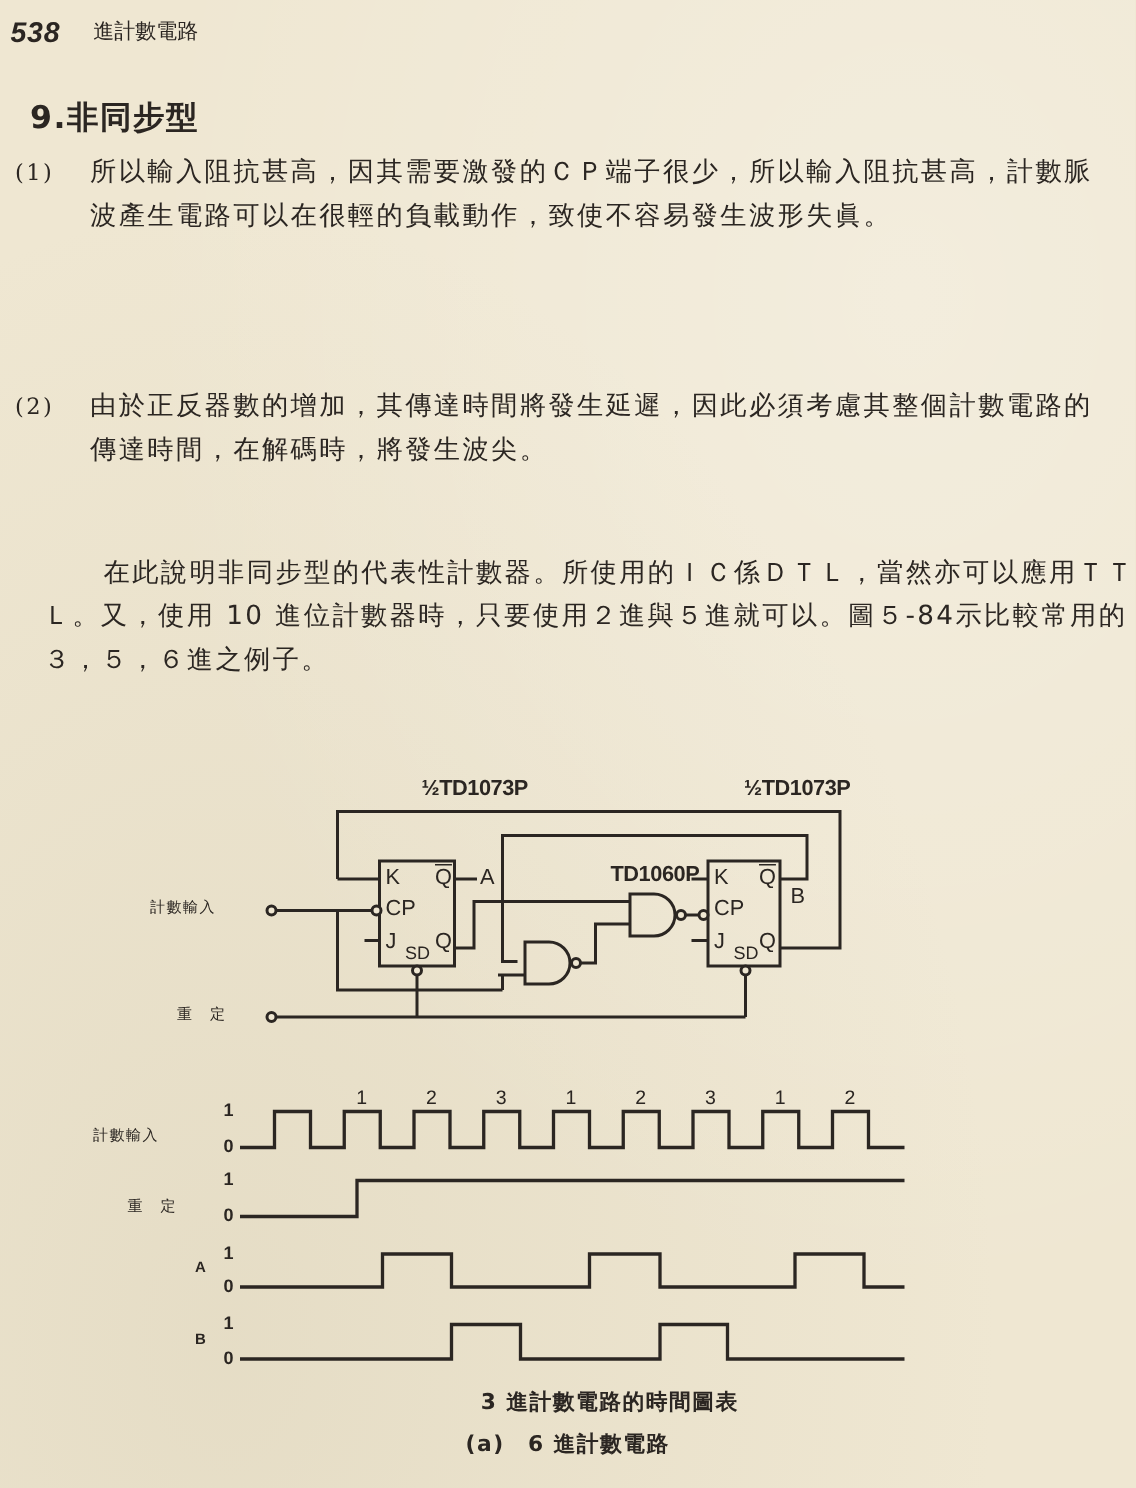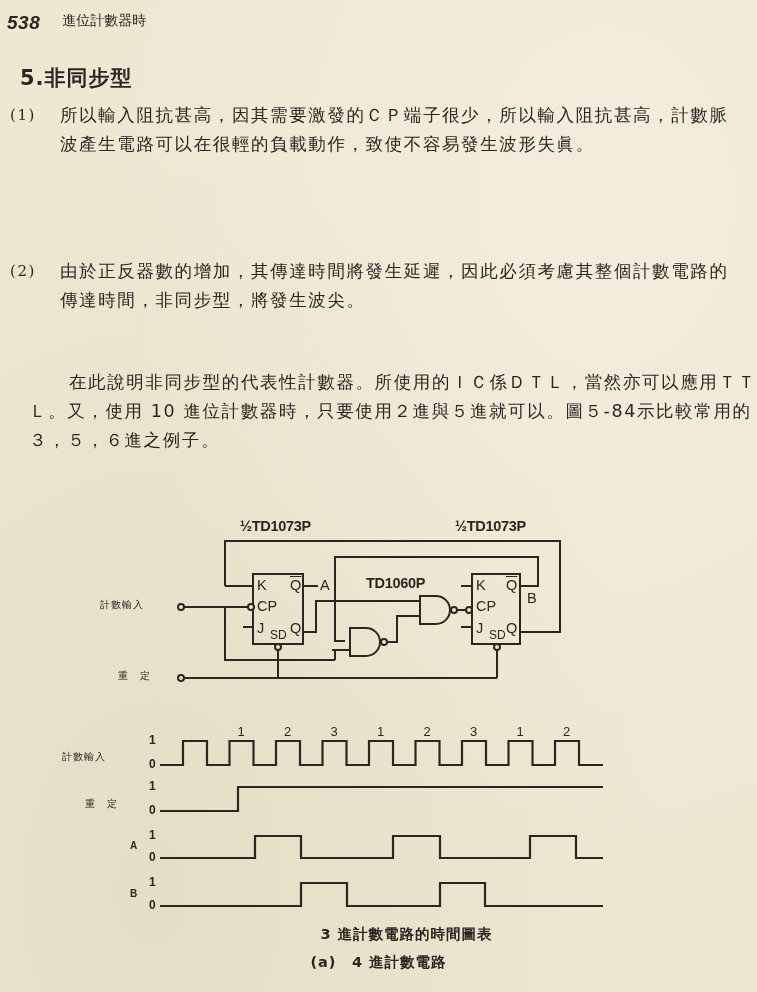--- a/index.html
+++ b/index.html
@@ -21,47 +21,47 @@
   .book-title { font-size: 14px; margin-left: 22px; }
   .section-title { position: absolute; left: 20px; top: 64px; font-size: 21px; font-weight: bold; letter-spacing: 1px; }
   .para { position: absolute; font-size: 17.5px; line-height: 29px; letter-spacing: 1.6px; }
   .item { left: 10px; width: 735px; }
   .item .num { position: absolute; left: 0; top: 0; font-family: "DejaVu Serif", serif; font-size: 15px; }
   .item .body { margin-left: 50px; }
   .indent { left: 29px; width: 728px; text-indent: 40px; }
 
   .circuit { position: absolute; left: 0; top: 0; }
   .lbl { position: absolute; white-space: nowrap; }
-  .chip-label { font-family: "Liberation Sans", sans-serif; font-weight: bold; font-size: 14.5px; letter-spacing: -0.3px; }
+  .chip-label { font-family: "Liberation Sans", sans-serif; font-weight: bold; font-size: 14.5px; letter-spacing: -0.3px; margin-left: 41px; }
   .pin { font-family: "Liberation Sans", sans-serif; font-size: 14.5px; }
   .side-label { font-size: 10px; letter-spacing: 1px; }
   .lvl { font-family: "Liberation Sans", sans-serif; font-size: 12px; font-weight: bold; }
   .cnt { font-family: "Liberation Sans", sans-serif; font-size: 13px; }
   .caption { position: absolute; left: 0; width: 757px; text-align: center; font-size: 14.5px; font-weight: bold; letter-spacing: 1px; }
 </style>
 </head>
 <body>
 
 <div class="page-bg"></div>
 
 <div class="header">
   <span class="page-num">538</span>
-  <span class="book-title">進位計數器時</span>
+  <span class="book-title">進計數電路</span>
 </div>
 
-<div class="section-title">5.非同步型</div>
+<div class="section-title">9.非同步型</div>
 
 <div class="para item" style="top:101px;">
   <span class="num">(1)</span>
   <div class="body">所以輸入阻抗甚高，因其需要激發的ＣＰ端子很少，所以輸入阻抗甚高，計數脈波產生電路可以在很輕的負載動作，致使不容易發生波形失眞。</div>
 </div>
 
 <div class="para item" style="top:257px;">
   <span class="num">(2)</span>
-  <div class="body">由於正反器數的增加，其傳達時間將發生延遲，因此必須考慮其整個計數電路的傳達時間，非同步型，將發生波尖。</div>
+  <div class="body">由於正反器數的增加，其傳達時間將發生延遲，因此必須考慮其整個計數電路的傳達時間，在解碼時，將發生波尖。</div>
 </div>
 
 <div class="para indent" style="top:368px;">在此說明非同步型的代表性計數器。所使用的ＩＣ係ＤＴＬ，當然亦可以應用ＴＴＬ。又，使用 10 進位計數器時，只要使用２進與５進就可以。圖５-84示比較常用的３，５，６進之例子。</div>
 
 <svg class="circuit" width="757" height="992" stroke="#2b2622" stroke-width="2" fill="none">
 
   <rect x="253" y="574" width="50" height="70"></rect>
 
   <rect x="472" y="574" width="48" height="70"></rect>
 
@@ -152,13 +152,13 @@
     <div class="lbl cnt" style="left: 284px; top: 724px;">2</div>
     <div class="lbl cnt" style="left: 330.5px; top: 724px;">3</div>
     <div class="lbl cnt" style="left: 377px; top: 724px;">1</div>
     <div class="lbl cnt" style="left: 423.5px; top: 724px;">2</div>
     <div class="lbl cnt" style="left: 470px; top: 724px;">3</div>
     <div class="lbl cnt" style="left: 516.5px; top: 724px;">1</div>
     <div class="lbl cnt" style="left: 563px; top: 724px;">2</div>
   </div>
 
 <div class="caption" style="top:925px;padding-left:28px;">3 進計數電路的時間圖表</div>
-<div class="caption" style="top:953px;">(a)　4 進計數電路</div>
+<div class="caption" style="top:953px;">(a)　6 進計數電路</div>
 
 </body></html>

